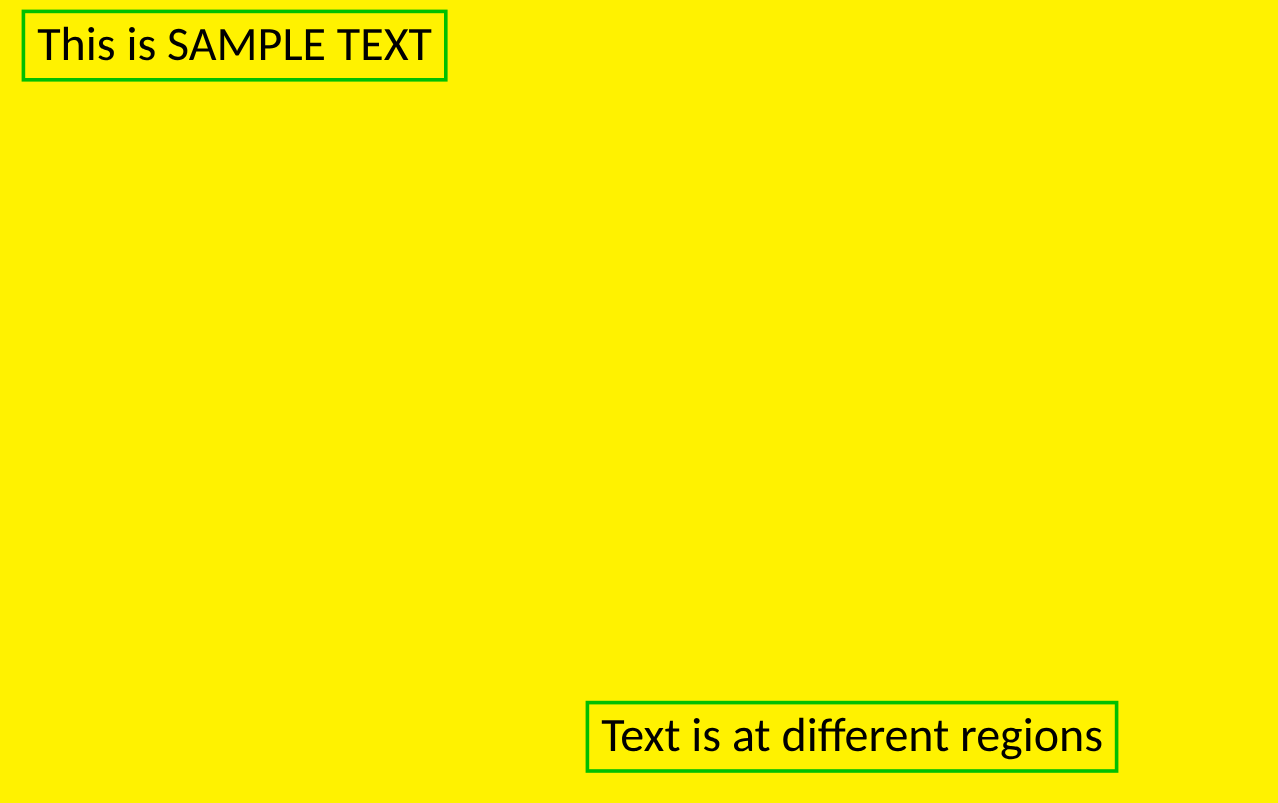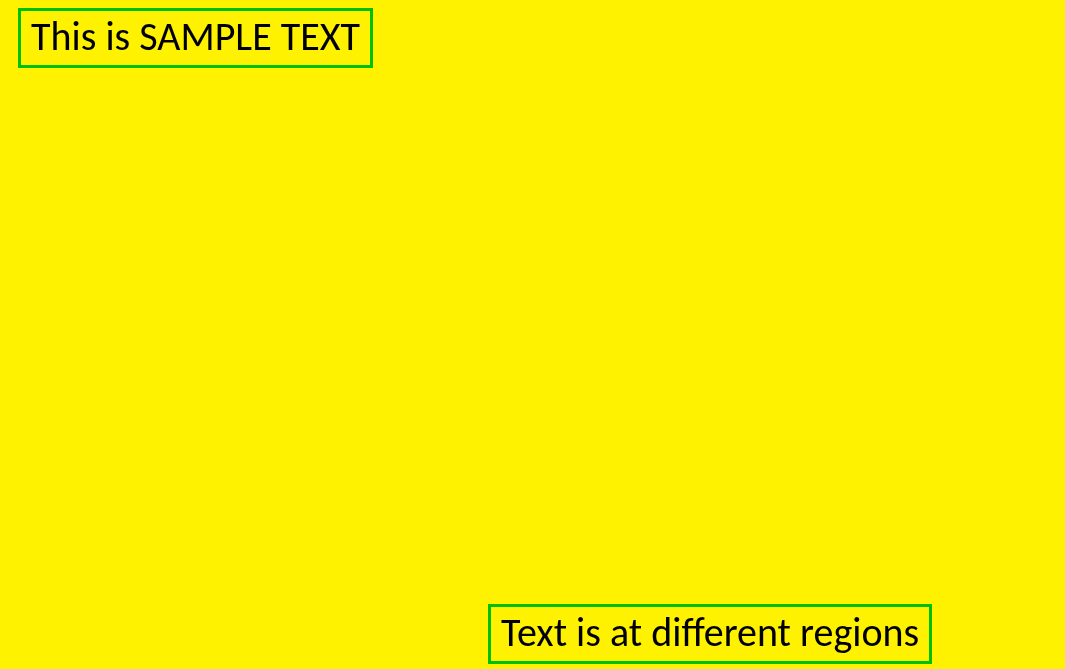--- a/index.html
+++ b/index.html
@@ -21,21 +21,21 @@
       padding: 2px 10px 4px 10px;
       font-size: 40px;
       color: #000000;
       line-height: 1.2;
     }
     .top-left {
       top: 8px;
       left: 18px;
     }
     .bottom-right {
-      top: 604px;
+      top: 584px;
       left: 488px;
     }
   </style>
 </head>
 <body>
 
 <div class="text-box top-left">
   <span>This is SAMPLE TEXT</span>
 </div>
 

